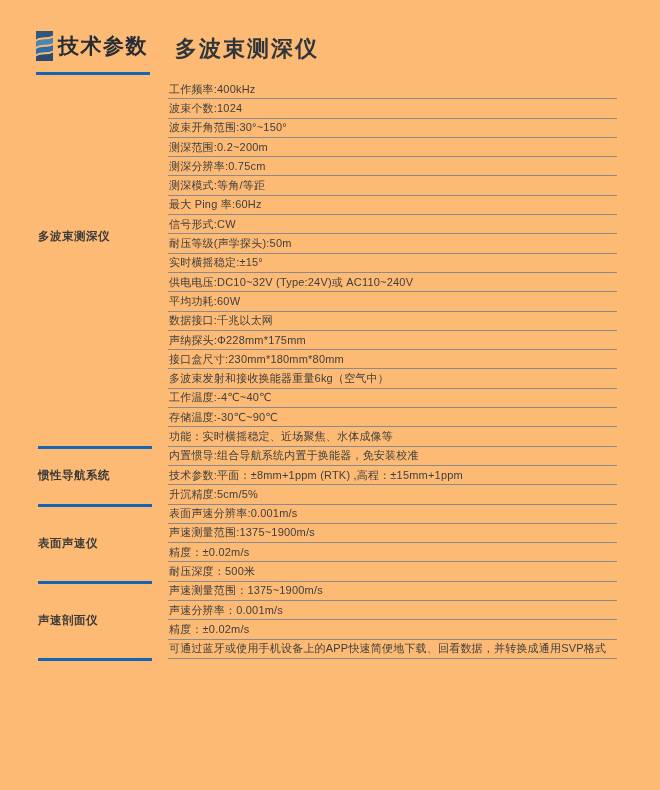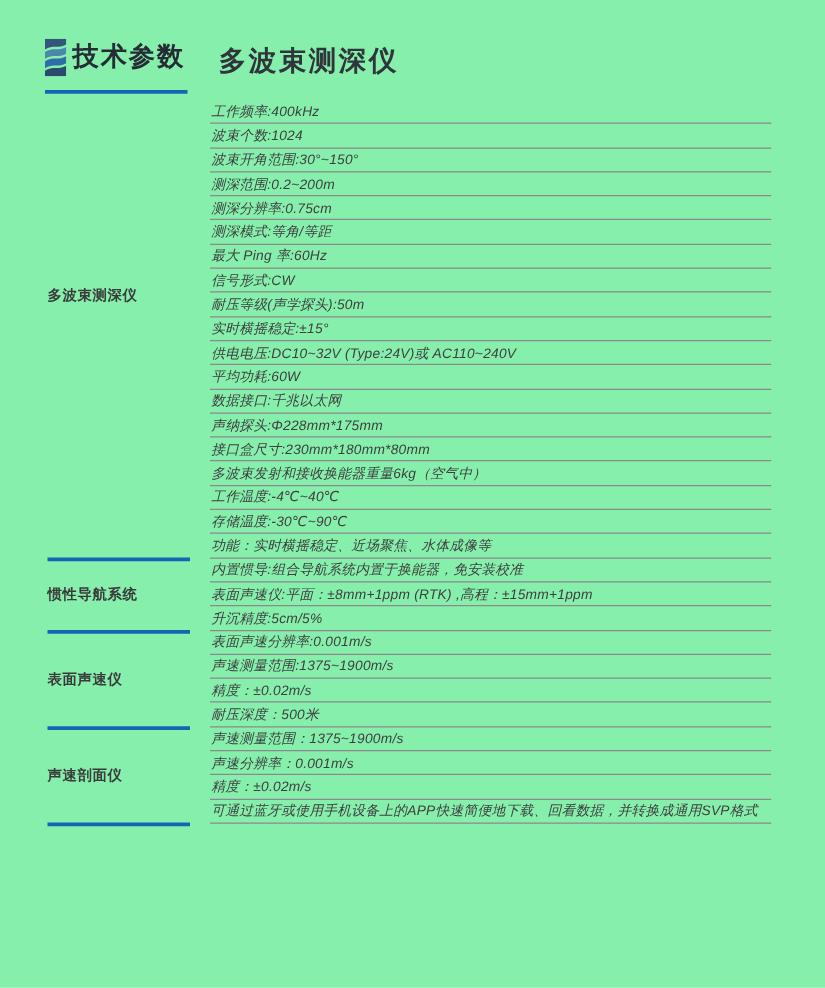--- a/index.html
+++ b/index.html
@@ -8,21 +8,21 @@
     --text:#3e3e3e;
   }
   *{box-sizing:border-box;}
   html,body{margin:0;padding:0;}
   body{
     width:660px;height:790px;
     background:#ffffff;
     font-family:"Liberation Sans","DejaVu Sans",sans-serif;
     position:relative;overflow:hidden;
   }
-  .page{position:absolute;inset:0;background:#86efac;}
+  .page{position:absolute;inset:0;background:#fdba74;}
 
   
   .brand{position:absolute;left:36px;top:31px;display:flex;align-items:center;gap:5px;}
   .brand-icon{width:17px;height:30px;display:block;}
   .section-title{
     font-size:21px;font-weight:bold;color:#262c34;
     margin:0;letter-spacing:1.5px;line-height:30px;white-space:nowrap;
   }
   .accent-bar{
     position:absolute;left:36px;top:72px;width:114px;height:3px;
@@ -48,21 +48,21 @@
     position:absolute;left:0;bottom:-2px;width:114px;height:3px;
     background:var(--accent);
   }
   .rows-cell{flex:1;min-width:0;}
   .spec-row{
     height:19.3px;
     border-bottom:1px solid var(--row-line);
     display:flex;align-items:center;
     font-size:11px;color:var(--text);
     white-space:nowrap;overflow:hidden;
-    padding-left:1px;letter-spacing:0.2px;font-style:italic;
+    padding-left:1px;letter-spacing:0.2px;
   }
 </style>
 </head>
 <body>
 
 <div class="page">
 
   <div class="brand">
     <svg class="brand-icon" viewBox="0 0 17 30" xmlns="http://www.w3.org/2000/svg" aria-hidden="true">
       <path d="M0,0 H17 V4.5 C11,8 6,4.5 0,8.5 Z" fill="#33577b"></path>
@@ -104,21 +104,21 @@
           <div class="spec-row">功能：实时横摇稳定、近场聚焦、水体成像等</div>
         </div>
       </div>
       <div class="spec-section">
         <div class="cat-cell">
           <span class="cat-label">惯性导航系统</span>
           <div class="section-divider"></div>
         </div>
         <div class="rows-cell">
           <div class="spec-row">内置惯导:组合导航系统内置于换能器，免安装校准</div>
-          <div class="spec-row">表面声速仪:平面：±8mm+1ppm (RTK) ,高程：±15mm+1ppm</div>
+          <div class="spec-row">技术参数:平面：±8mm+1ppm (RTK) ,高程：±15mm+1ppm</div>
           <div class="spec-row">升沉精度:5cm/5%</div>
         </div>
       </div>
       <div class="spec-section">
         <div class="cat-cell">
           <span class="cat-label">表面声速仪</span>
           <div class="section-divider"></div>
         </div>
         <div class="rows-cell">
           <div class="spec-row">表面声速分辨率:0.001m/s</div>

